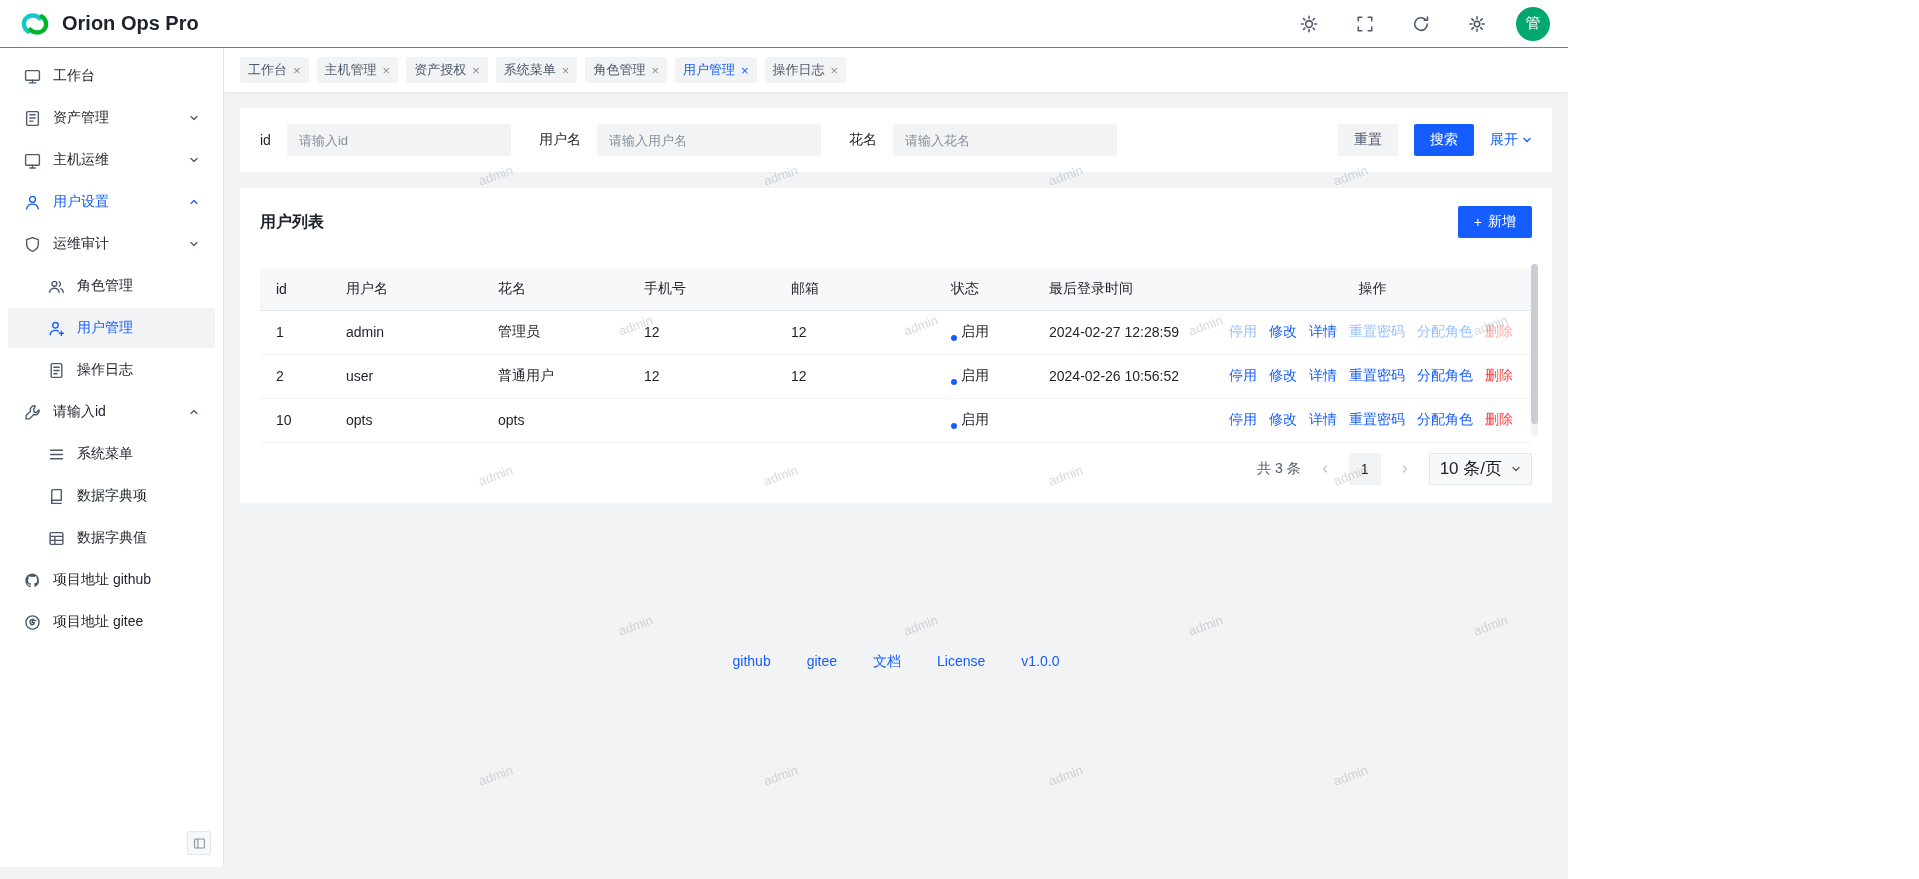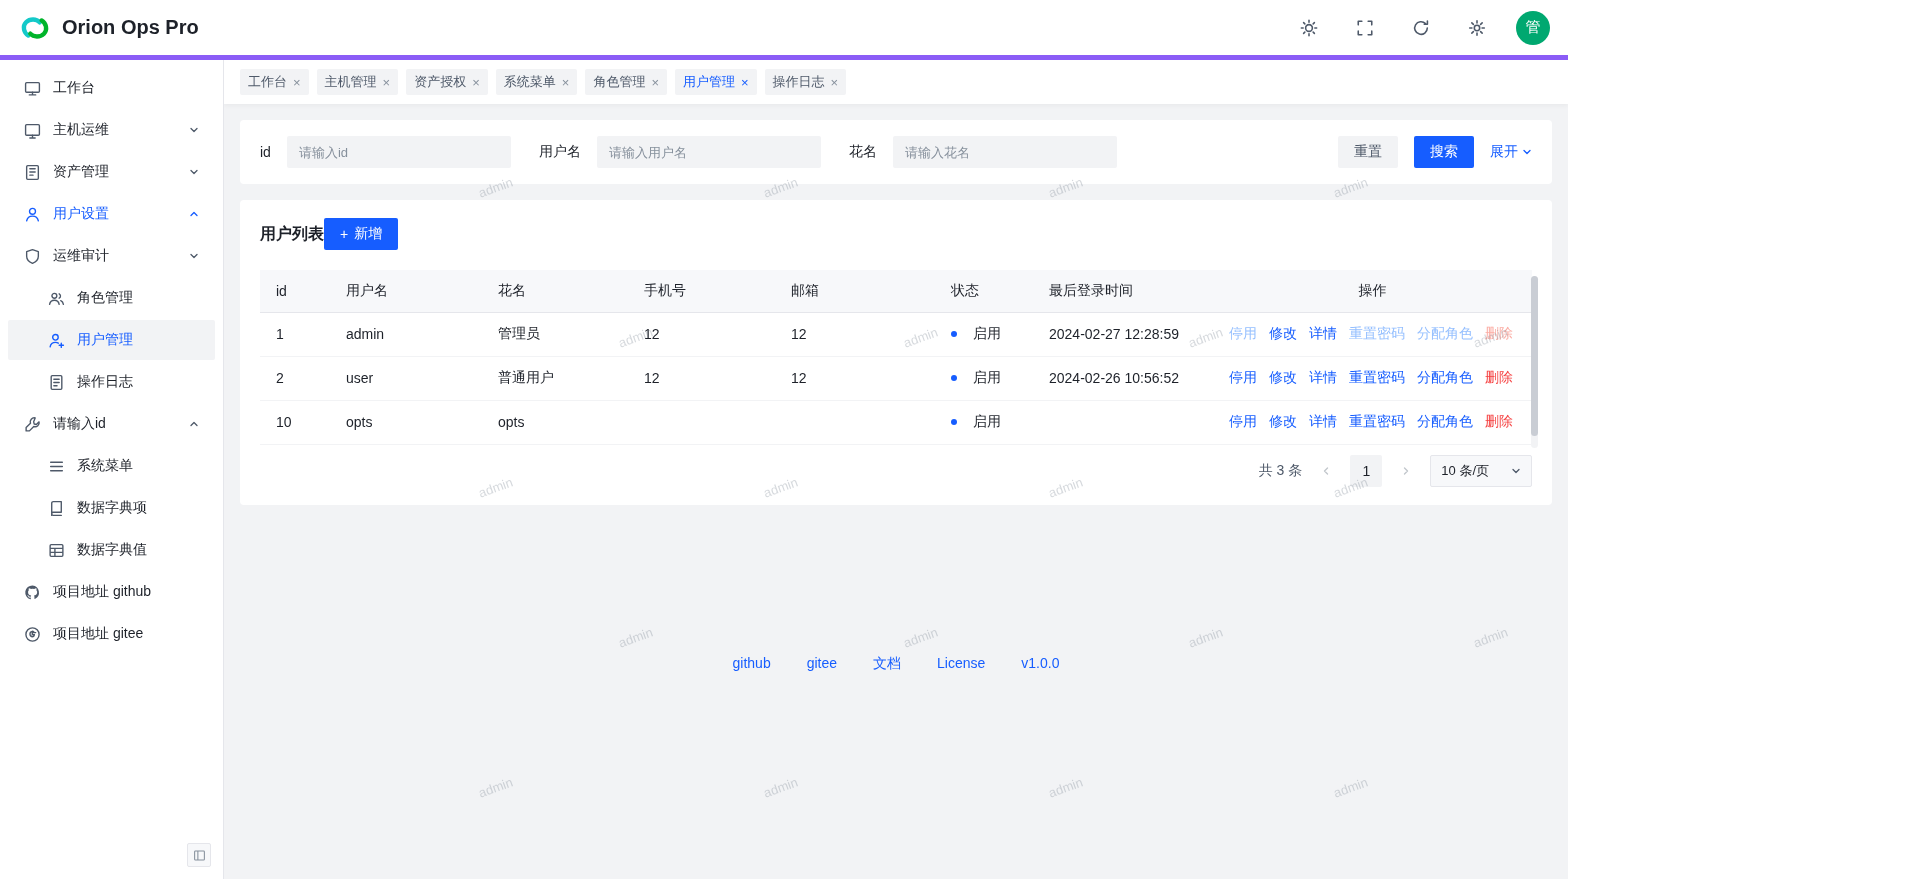--- a/index.html
+++ b/index.html
@@ -1,20 +1,20 @@
 <!DOCTYPE html>
 <html><head>
 <meta charset="utf-8">
 <style>
   *{box-sizing:border-box}
   html,body{margin:0;padding:0;background:#fff;font-family:"Liberation Sans","DejaVu Sans",sans-serif;color:#1d2129}
   .app{width:1568px;height:879px;position:relative;background:#f2f3f5;overflow:hidden}
 
   
-  .topbar{height:60px;background:#fff;border-bottom:5px solid #8b5cf6;display:flex;align-items:center;justify-content:space-between;padding:0 18px;position:relative;z-index:20}
+  .topbar{height:48px;background:#fff;border-bottom:1px solid #8b5cf6;display:flex;align-items:center;justify-content:space-between;padding:0 18px;position:relative;z-index:20}
   .brand{display:flex;align-items:center;gap:10px}
   .brand .title{font-size:20px;font-weight:bold;color:#1d2129}
   .top-actions{display:flex;align-items:center;gap:22px}
   .icon-btn{width:34px;height:34px;border:none;background:transparent;display:flex;align-items:center;justify-content:center;color:#4e5969;cursor:pointer;border-radius:50%}
   .avatar{width:34px;height:34px;border-radius:50%;background:#00a870;color:#fff;display:flex;align-items:center;justify-content:center;font-size:15px;cursor:pointer;border:none}
 
   
   .layout{display:flex;height:819px}
   .sidebar{width:224px;background:#fff;border-right:1px solid #e5e6eb;padding-top:6px;position:relative;flex:none;z-index:15}
   .side-item{height:40px;margin:2px 8px;padding:0 16px;border-radius:2px;display:flex;align-items:center;gap:12px;font-size:14px;color:#1d2129;cursor:pointer;white-space:nowrap}
@@ -45,40 +45,40 @@
   .fgroup input{width:224px;height:32px;background:#f2f3f5;border:none;border-radius:2px;padding:0 12px;font-size:13px;color:#1d2129;outline:none;font-family:inherit}
   .fgroup input::placeholder{color:#86909c}
   .search-right{margin-left:auto;display:flex;align-items:center;gap:16px}
   .btn{height:32px;padding:0 16px;border-radius:2px;font-size:14px;border:none;cursor:pointer;font-family:inherit;display:inline-flex;align-items:center;gap:6px}
   .btn-secondary{background:#f2f3f5;color:#4e5969}
   .btn-primary{background:#165dff;color:#fff}
   .link-btn{background:none;border:none;color:#165dff;font-size:14px;display:inline-flex;align-items:center;gap:4px;cursor:pointer;padding:0;font-family:Liberation Serif, serif}
 
   
   .table-card{padding:18px 20px 8px;position:relative}
-  .card-head{display:flex;align-items:center;margin-bottom:20px}
+  .card-head{display:flex;align-items:center;justify-content:space-between;margin-bottom:30px}
   .card-title{font-size:16px;font-weight:bold;color:#1d2129}
   table{width:100%;border-collapse:collapse;font-size:14px;table-layout:fixed}
   thead th{background:#f7f8fa;height:42px;text-align:left;padding:0 16px;font-weight:500;color:#1d2129;border-bottom:1px solid #e5e6eb;white-space:nowrap}
   thead th.center{text-align:center}
   tbody td{height:44px;padding:0 16px;border-bottom:1px solid #f2f3f5;color:#1d2129;white-space:nowrap;overflow:hidden}
-  .status{display:flex;align-items:center;gap:16px}
+  .status{display:flex;align-items:flex-end;gap:4px}
   .dot{width:6px;height:6px;border-radius:50%;background:#165dff;flex:none}
   .acts{display:flex;align-items:center;gap:12px}
   .act{color:#165dff;cursor:pointer;white-space:nowrap}
   .act.danger{color:#f53f3f}
   .act.dis{color:#94bfff;cursor:default}
   .act.danger.dis{color:#fbaca3}
   .tbl-scrollbar{position:absolute;right:14px;top:76px;width:7px;height:172px;background:#f2f3f5;border-radius:4px}
   .tbl-scrollbar .thumb{position:absolute;top:0;left:0;width:7px;height:160px;background:#c9cdd4;border-radius:4px}
 
   .pager{display:flex;justify-content:flex-end;align-items:center;gap:10px;height:52px;font-size:14px;color:#4e5969}
   .pg-btn{width:28px;height:28px;display:flex;align-items:center;justify-content:center;color:#c2c7cc;background:transparent;border:none;cursor:pointer;font-size:14px}
   .pg-num{width:32px;height:32px;background:#f2f3f5;border-radius:2px;display:flex;align-items:center;justify-content:center;color:#1d2129;cursor:pointer}
-  .pg-select{height:32px;padding:0 10px;background:#f7f8fa;border:1px solid #e5e6eb;border-radius:2px;display:flex;align-items:center;gap:22px;font-size:13px;color:#1d2129;cursor:pointer}
+  .pg-select{height:32px;padding:0 10px;background:#f7f8fa;border:1px solid #e5e6eb;border-radius:2px;display:flex;align-items:center;gap:9px;font-size:17px;color:#1d2129;cursor:pointer}
   .pg-select .sel-chev{color:#4e5969;display:flex}
 
   
   .page-footer{margin-top:150px;text-align:right}
   .footer-links{display:flex;justify-content:center;gap:36px}
   .footer-links a{color:#165dff;font-size:14px;text-decoration:none;cursor:pointer}
   .copyright{color:#86909c;font-size:14px;margin-top:18px}
 
   
   .watermark{position:absolute;left:224px;top:60px;right:0;bottom:0;overflow:hidden;pointer-events:none;z-index:40}
@@ -145,40 +145,40 @@
               <rect x="1.5" y="2.5" width="13" height="9" rx="1"></rect>
               <path d="M8 11.5V14M5 14h6"></path>
             </svg>
         </span>
         <span>工作台</span>
       </div>
 
       <div class="side-item">
         <span class="s-icon">
           <svg width="17" height="17" viewBox="0 0 16 16" fill="none" stroke="currentColor" stroke-width="1.3" stroke-linecap="round">
-              <rect x="1.5" y="2.5" width="13" height="10" rx="1"></rect>
-              <path d="M8 12.5V15M5.5 15h5"></path>
-            </svg>
-        </span>
-        <span>主机运维</span>
+              <rect x="2.5" y="1.5" width="11" height="13" rx="1"></rect>
+              <path d="M5.5 4.5h5M5.5 7.5h5M5.5 10.5h3"></path>
+            </svg>
+        </span>
+        <span>资产管理</span>
         <span class="chev">
           <svg width="10" height="10" viewBox="0 0 10 10" fill="none" stroke="currentColor" stroke-width="1.3" stroke-linecap="round" stroke-linejoin="round">
               <path d="M2 3.5l3 3 3-3"></path>
             </svg>
         </span>
       </div>
 
       <div class="side-item">
         <span class="s-icon">
           <svg width="17" height="17" viewBox="0 0 16 16" fill="none" stroke="currentColor" stroke-width="1.3" stroke-linecap="round">
-              <rect x="2.5" y="1.5" width="11" height="13" rx="1"></rect>
-              <path d="M5.5 4.5h5M5.5 7.5h5M5.5 10.5h3"></path>
-            </svg>
-        </span>
-        <span>资产管理</span>
+              <rect x="1.5" y="2.5" width="13" height="10" rx="1"></rect>
+              <path d="M8 12.5V15M5.5 15h5"></path>
+            </svg>
+        </span>
+        <span>主机运维</span>
         <span class="chev">
           <svg width="10" height="10" viewBox="0 0 10 10" fill="none" stroke="currentColor" stroke-width="1.3" stroke-linecap="round" stroke-linejoin="round">
               <path d="M2 3.5l3 3 3-3"></path>
             </svg>
         </span>
       </div>
 
       <div class="side-item blue">
         <span class="s-icon">
           <svg width="17" height="17" viewBox="0 0 16 16" fill="none" stroke="currentColor" stroke-width="1.3" stroke-linecap="round">

